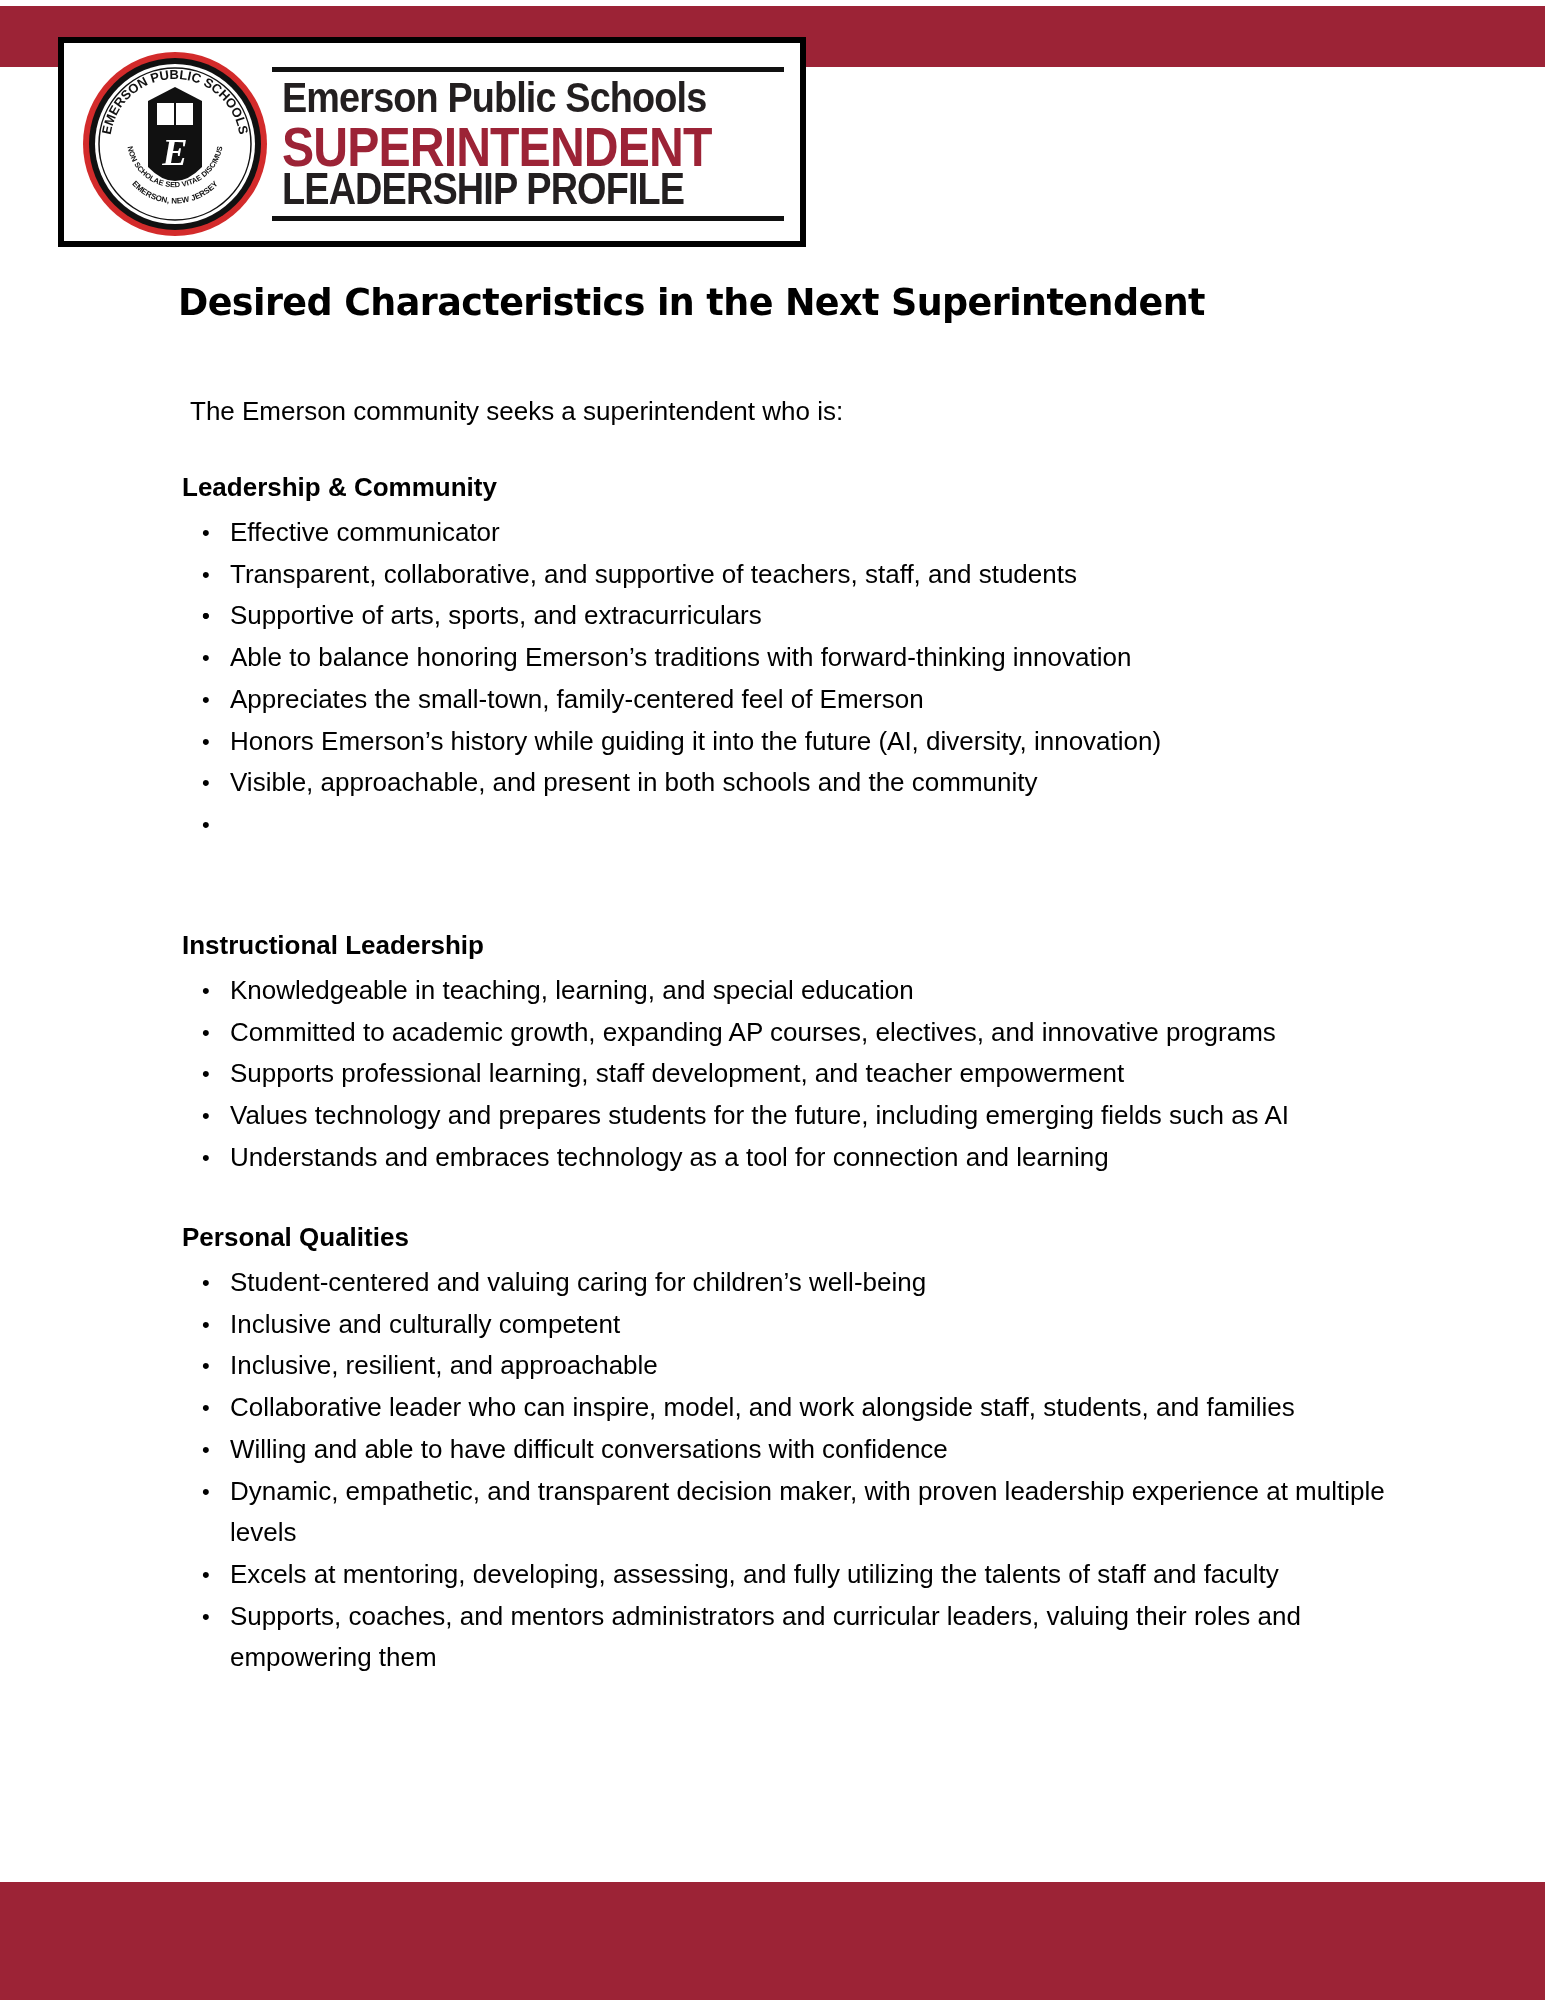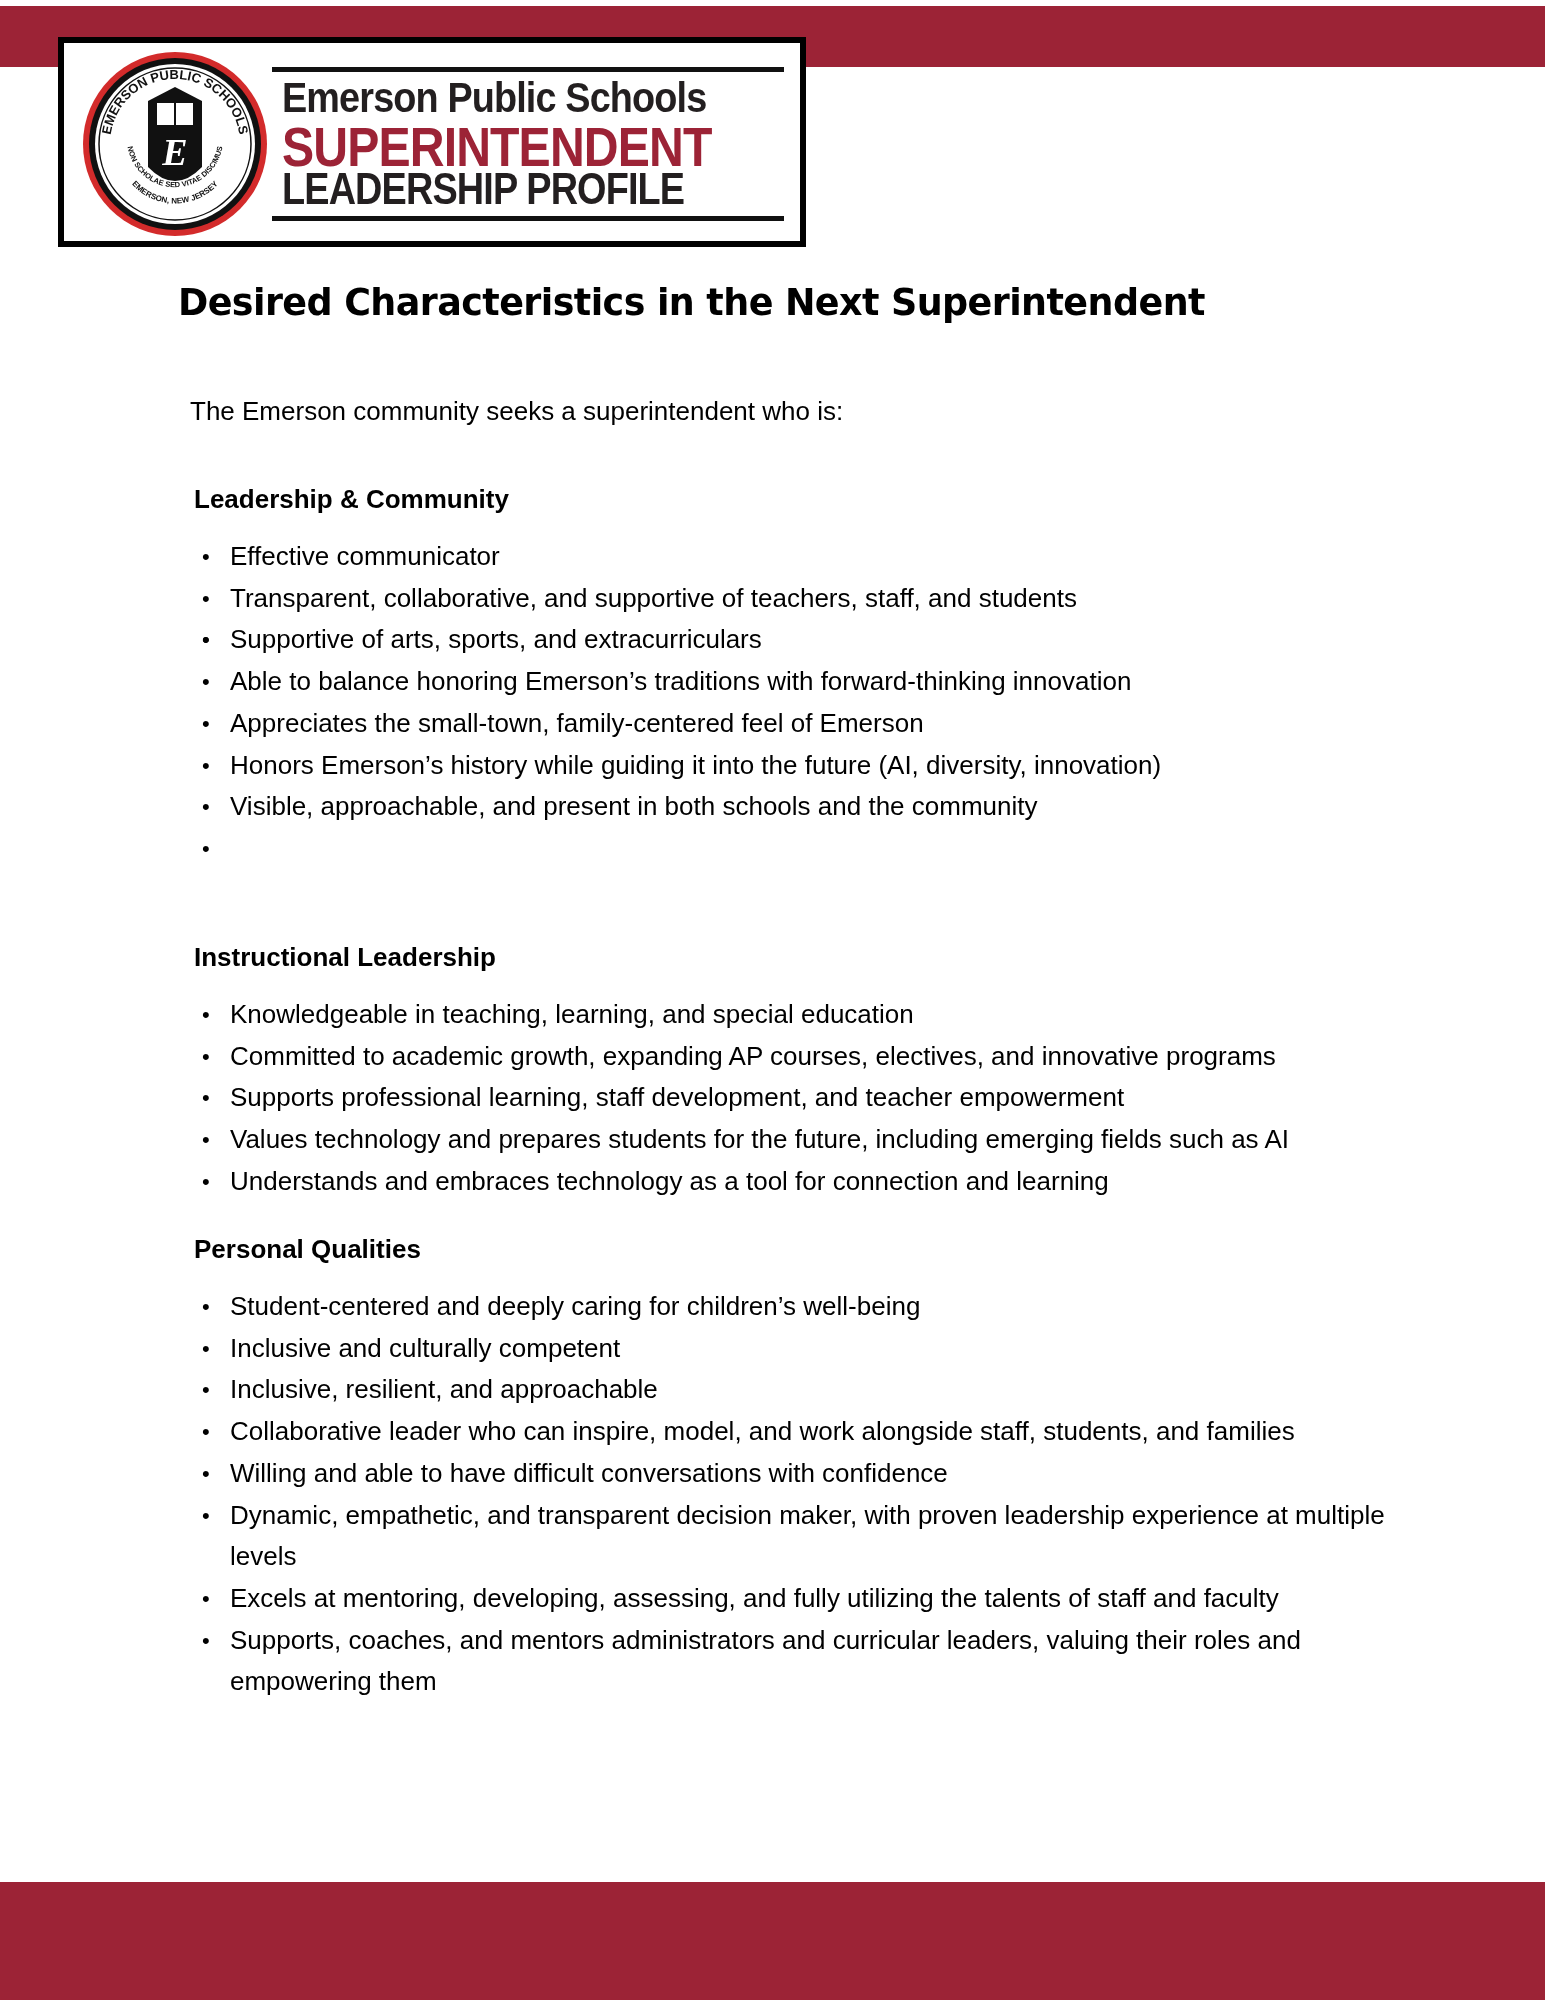--- a/index.html
+++ b/index.html
@@ -18,21 +18,21 @@
        font-family:"Liberation Sans", sans-serif; font-weight:bold; letter-spacing:-1px; transform-origin:left top; }
   .logo-line1 { top:30px; font-size:43px; color:#231f20; transform:scaleX(0.88); }
   .logo-line2 { top:71px; font-size:56px; color:#9c2336; transform:scaleX(0.86); }
   .logo-line3 { top:121px; font-size:44px; color:#231f20; transform:scaleX(0.86); }
 
   .content { position:absolute; left:178px; top:0; width:1230px; }
   h1 { position:absolute; top:280px; left:0; margin:0; font-size:38px; font-weight:bold;
        font-family:"DejaVu Sans", sans-serif; letter-spacing:-0.6px; white-space:nowrap; transform:scaleX(0.96); transform-origin:left top; }
   .intro { position:absolute; top:384px; left:0; margin:12px; font-size:26px; }
   .section { position:absolute; left:0; width:1230px; }
-  .section h2 { margin:16px; font-size:26px; font-weight:bold; height:42px; line-height:42px; }
+  .section h2 { margin:4px; font-size:26px; font-weight:bold; height:42px; line-height:42px; }
   .section ul { list-style:none; margin:0; padding:0; }
   .section li { position:relative; padding-left:52px; font-size:26px; line-height:41.7px; }
   .section li .bullet { position:absolute; left:24px; top:0; font-size:22px; }
   .txt { display:inline; }
 </style>
 </head>
 <body>
 
 <div class="band-top"></div>
 
@@ -94,21 +94,21 @@
       <li><span class="bullet">•</span><span class="txt">Committed to academic growth, expanding AP courses, electives, and innovative programs</span></li>
       <li><span class="bullet">•</span><span class="txt">Supports professional learning, staff development, and teacher empowerment</span></li>
       <li><span class="bullet">•</span><span class="txt">Values technology and prepares students for the future, including emerging fields such as AI</span></li>
       <li><span class="bullet">•</span><span class="txt">Understands and embraces technology as a tool for connection and learning</span></li>
     </ul>
   </div>
 
   <div class="section" style="top:1212px;">
     <h2>Personal Qualities</h2>
     <ul>
-      <li><span class="bullet">•</span><span class="txt">Student-centered and deeply caring for children’s well-being</span></li>
+      <li><span class="bullet">•</span><span class="txt">Student-centered and valuing caring for children’s well-being</span></li>
       <li><span class="bullet">•</span><span class="txt">Inclusive and culturally competent</span></li>
       <li><span class="bullet">•</span><span class="txt">Inclusive, resilient, and approachable</span></li>
       <li><span class="bullet">•</span><span class="txt">Collaborative leader who can inspire, model, and work alongside staff, students, and families</span></li>
       <li><span class="bullet">•</span><span class="txt">Willing and able to have difficult conversations with confidence</span></li>
       <li><span class="bullet">•</span><span class="txt">Dynamic, empathetic, and transparent decision maker, with proven leadership experience at multiple levels</span></li>
       <li><span class="bullet">•</span><span class="txt">Excels at mentoring, developing, assessing, and fully utilizing the talents of staff and faculty</span></li>
       <li><span class="bullet">•</span><span class="txt">Supports, coaches, and mentors administrators and curricular leaders, valuing their roles and empowering them</span></li>
     </ul>
   </div>
 </div>

